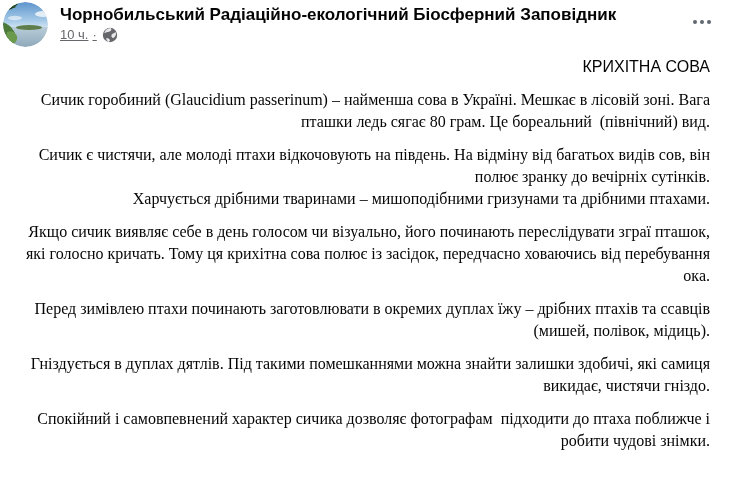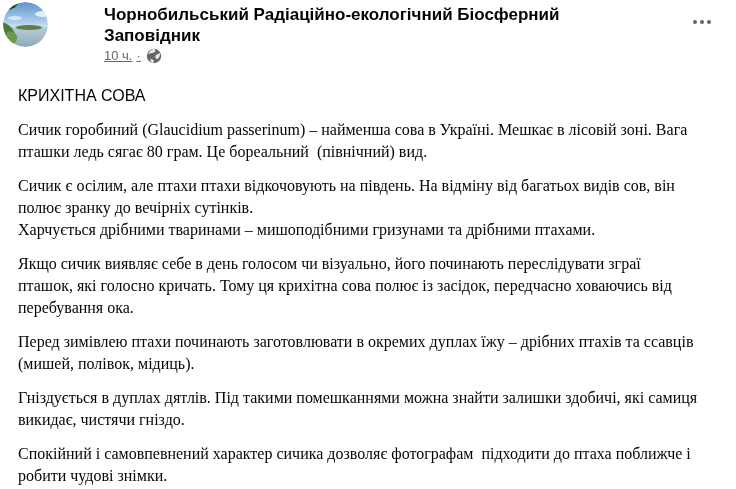--- a/index.html
+++ b/index.html
@@ -13,21 +13,20 @@
     width: 736px;
     height: 489px;
     background: #ffffff;
     overflow: hidden;
     box-sizing: border-box;
   }
   .post-header {
     display: flex;
     align-items: flex-start;
     padding: 2px 16px 0 3px;
-    gap: 44px;
   }
   .avatar {
     width: 45px;
     height: 45px;
     border-radius: 50%;
     overflow: hidden;
     flex: 0 0 auto;
     cursor: pointer;
   }
   .avatar svg { display: block; }
@@ -75,21 +74,22 @@
     background: #606770;
   }
   .post-body {
     padding: 9px 26px 4px 6px;
     font-size: 16px;
     line-height: 22px;
     color: #050505;
   }
   .para {
     white-space: pre-wrap;
-    margin: 12px;
+    margin: 0;
+    text-align: right;
   }
   .para + .para { margin-top: 11px; font-family: Liberation Serif, serif; }
 </style>
 </head>
 <body>
 
 <div class="post">
 
   <div class="post-header">
 
@@ -143,21 +143,21 @@
       <span class="dot"></span>
       <span class="dot"></span>
       <span class="dot"></span>
     </div>
 
   </div>
 
   <div class="post-body">
     <div class="para">КРИХІТНА СОВА</div>
     <div class="para">Сичик горобиний (Glaucidium passerinum) – найменша сова в Україні. Мешкає в лісовій зоні. Вага пташки ледь сягає 80 грам. Це бореальний  (північний) вид.</div>
-    <div class="para">Сичик є осілим, але птахи птахи відкочовують на південь. На відміну від багатьох видів сов, він полює зранку до вечірніх сутінків.
+    <div class="para">Сичик є чистячи, але молоді птахи відкочовують на південь. На відміну від багатьох видів сов, він полює зранку до вечірніх сутінків.
 Харчується дрібними тваринами – мишоподібними гризунами та дрібними птахами.</div>
     <div class="para">Якщо сичик виявляє себе в день голосом чи візуально, його починають переслідувати зграї пташок, які голосно кричать. Тому ця крихітна сова полює із засідок, передчасно ховаючись від перебування ока.</div>
     <div class="para">Перед зимівлею птахи починають заготовлювати в окремих дуплах їжу – дрібних птахів та ссавців (мишей, полівок, мідиць).</div>
     <div class="para">Гніздується в дуплах дятлів. Під такими помешканнями можна знайти залишки здобичі, які самиця викидає, чистячи гніздо.</div>
     <div class="para">Спокійний і самовпевнений характер сичика дозволяє фотографам  підходити до птаха поближче і робити чудові знімки.</div>
   </div>
 
 </div>
 
 </body></html>

